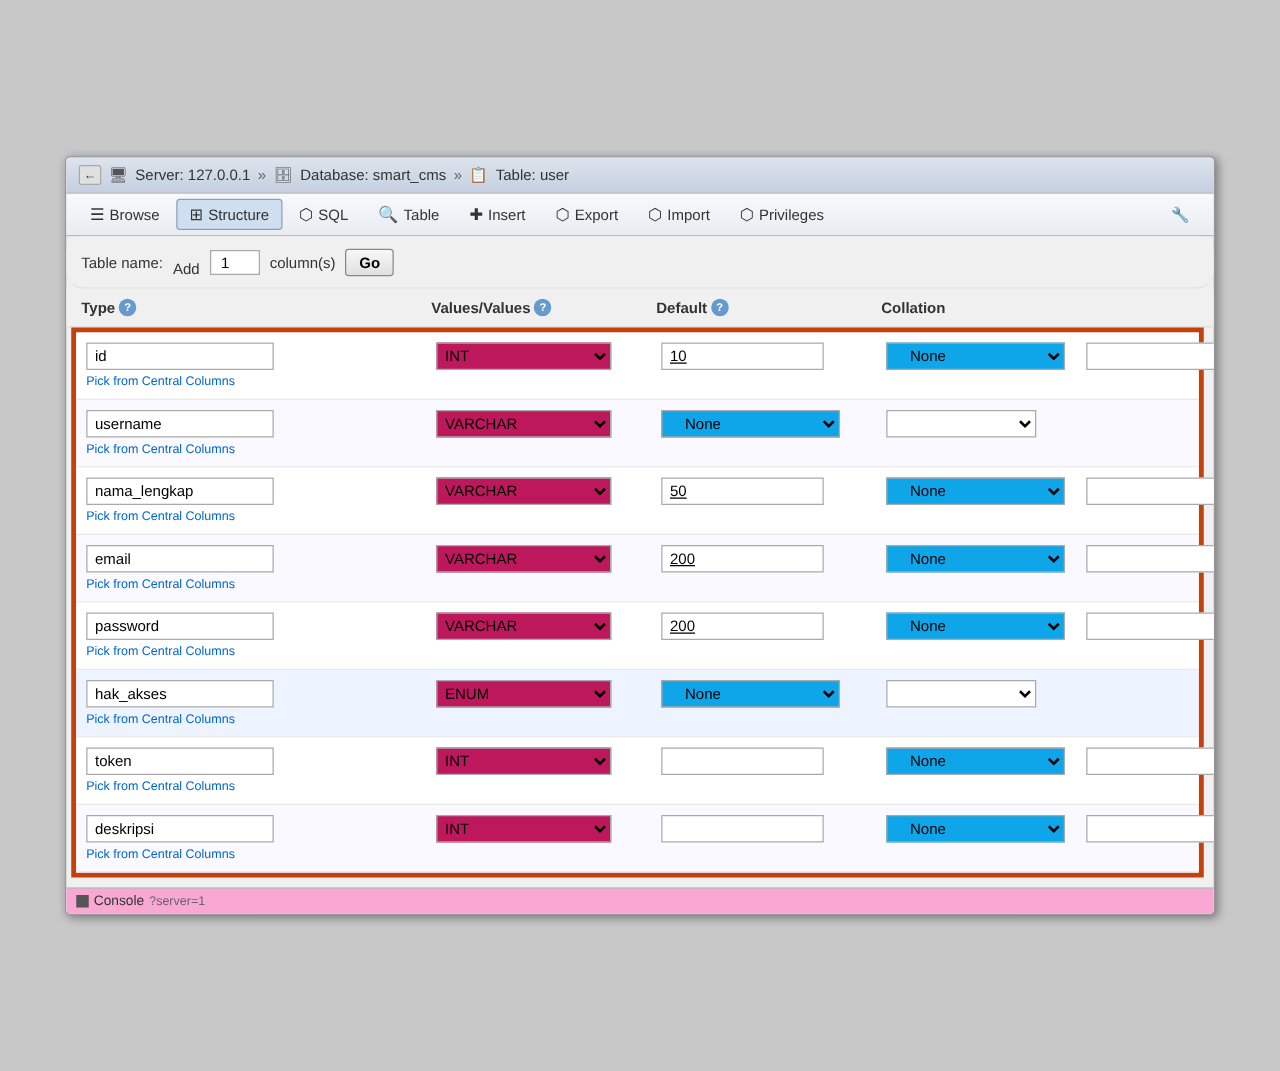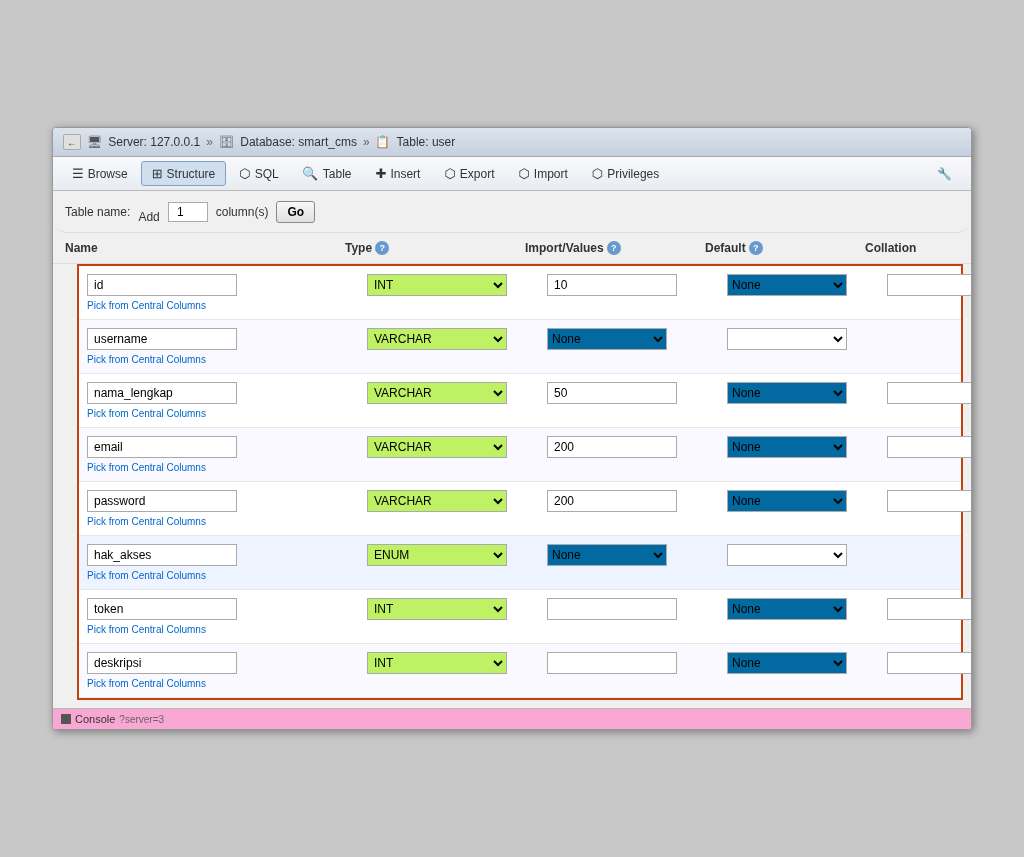--- a/index.html
+++ b/index.html
@@ -142,22 +142,22 @@
       height: 14px;
       background: #6699cc;
       color: white;
       border-radius: 50%;
       font-size: 9px;
       font-weight: bold;
       cursor: pointer;
     }
     
     .rows-container {
-      border: 2px solid #c2410c;
-      margin: 0 8px 8px 24px;
+      border: 4px solid #c2410c;
+      margin: 0 8px 8px 4px;
     }
     .field-row {
       display: grid;
       grid-template-columns: 280px 180px 180px 160px 140px 80px;
       padding: 8px 4px;
       border-bottom: 1px solid #e8e8e8;
       align-items: start;
       background: #fff;
     }
     .field-row:nth-child(even) {
@@ -187,28 +187,29 @@
     }
     .type-cell {
       display: flex;
       align-items: flex-start;
       padding: 0 4px;
     }
     .type-select {
       border: 1px solid #aaa;
       padding: 2px 2px;
       font-size: 12px;
-      background: #bef264;
+      background: #be185d;
       width: 140px;
     }
     .length-cell {
       display: flex;
       flex-direction: column;
       gap: 2px;
       padding: 0 4px;
+      text-decoration: underline;
     }
     .length-input {
       border: 1px solid #aaa;
       padding: 3px 6px;
       font-size: 12px;
       width: 130px;
       background: #fff;
     }
     .enum-link {
       color: #0066cc;
@@ -216,24 +217,24 @@
       text-decoration: none;
       cursor: pointer;
     }
     .default-cell {
       display: flex;
       align-items: flex-start;
       padding: 0 4px;
     }
     .default-select {
       border: 1px solid #aaa;
-      padding: 2px 0;
-      font-size: 12px;
-      background: #0369a1;
-      width: 120px;
+      padding: 2px 14px;
+      font-size: 12px;
+      background: #0ea5e9;
+      width: 143px;
     }
     .collation-cell {
       display: flex;
       align-items: flex-start;
       padding: 0 4px;
     }
     .collation-select {
       border: 1px solid #aaa;
       padding: 2px 2px;
       font-size: 12px;
@@ -320,28 +321,25 @@
   <div class="table-name-row">
     <span class="table-name-label">Table name:</span>
     <span class="add-label">Add</span>
     <input class="add-num-input" type="number" value="1" style="">
     <span class="columns-label">column(s)</span>
     <button class="go-btn">Go</button>
   </div>
 
   <div class="col-headers">
     <div class="col-header">
-      <span>Name</span>
-    </div>
-    <div class="col-header">
       <span>Type</span>
       <span class="help-icon">?</span>
     </div>
     <div class="col-header">
-      <span>Import/Values</span>
+      <span>Values/Values</span>
       <span class="help-icon">?</span>
     </div>
     <div class="col-header">
       <span>Default</span>
       <span class="help-icon">?</span>
     </div>
     <div class="col-header">
       <span>Collation</span>
     </div>
 
@@ -514,16 +512,16 @@
         <option value=""></option>
       </select>
     </div>
     <div class="attr-cell"></div>
   </div>
     </div>
 
   <div class="console-bar">
     <span class="console-icon"></span>
     <span>Console</span>
-    <span style="font-size:10px; color:#666;">?server=3</span>
+    <span style="font-size:10px; color:#666;">?server=1</span>
   </div>
 
 </div>
 
 </body></html>

